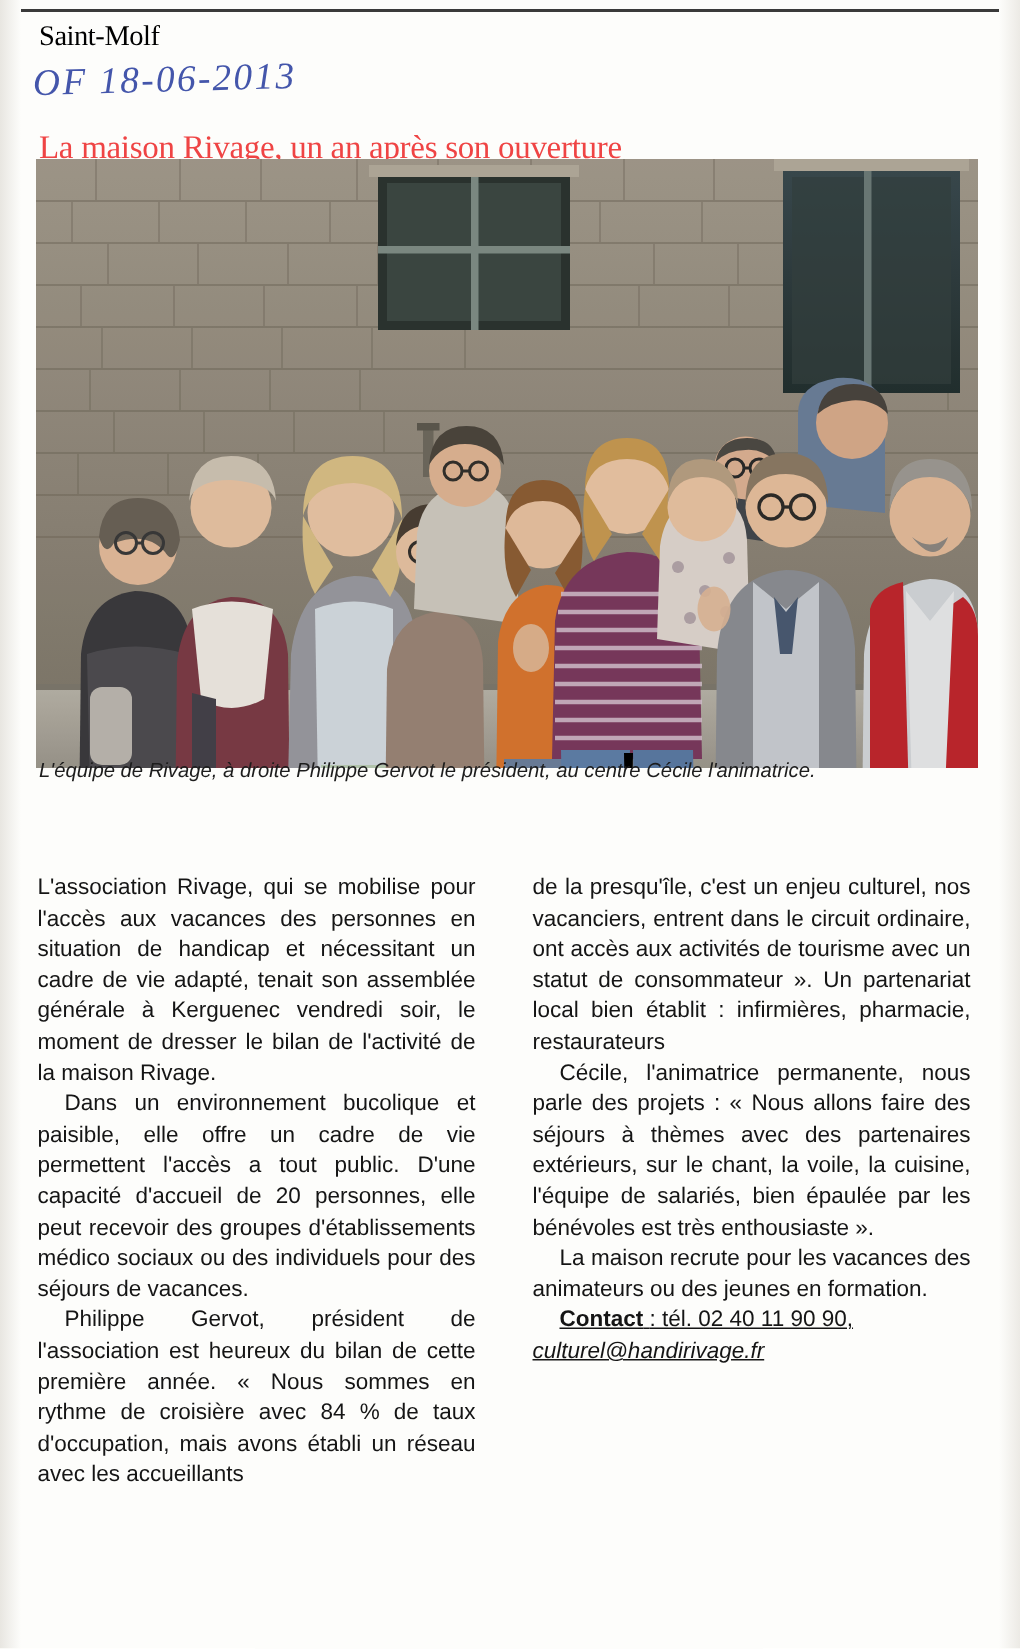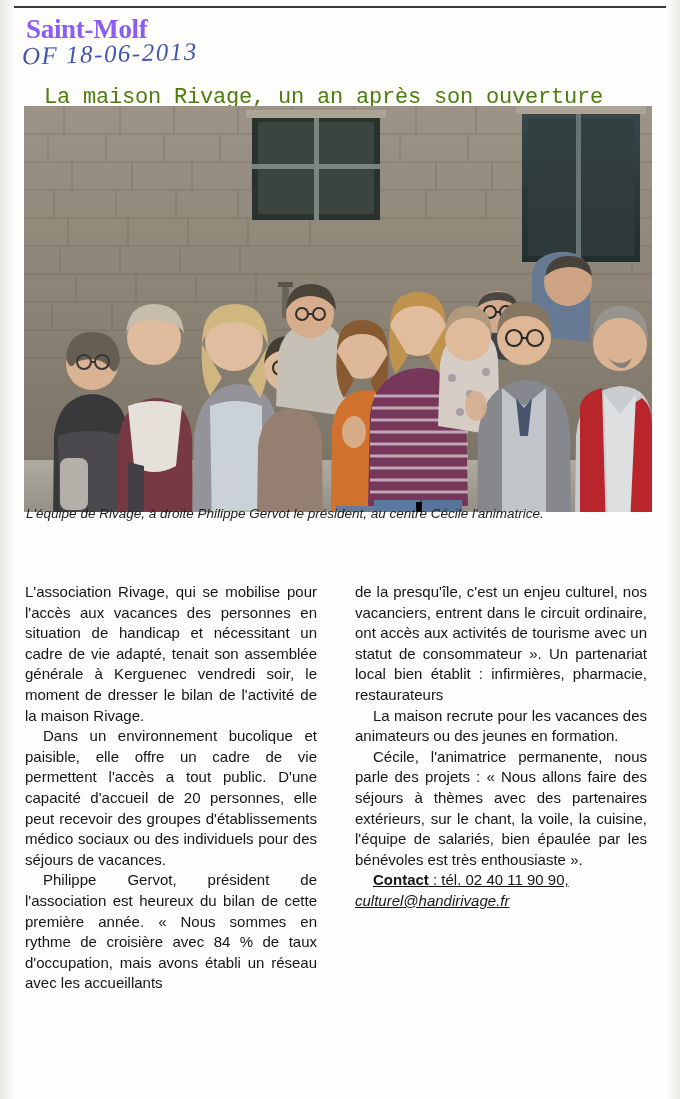--- a/index.html
+++ b/index.html
@@ -28,47 +28,47 @@
     left: 14px;
     top: 6px;
     width: 652px;
     height: 2px;
     background: #3a3a3a;
   }
   .locality {
     position: absolute;
     left: 26px;
     top: 14px;
-    font-size: 27px;
-    font-weight: bold;
+    font-size: 19px;
+    font-weight: normal;
     letter-spacing: -0.3px;
-    color: #8b5cf6;
+    color: #000000;
     font-family: "Liberation Serif", serif;
   }
   .handwriting {
     position: absolute;
     left: 22px;
     top: 40px;
     font-size: 25px;
     color: #2b3fa0;
     font-family: "Liberation Serif", serif;
     font-style: italic;
     letter-spacing: 1.5px;
     transform: rotate(-1.6deg);
     opacity: 0.88;
   }
   .headline {
     position: absolute;
-    left: 44px;
+    left: 26px;
     top: 70px;
     width: 600px;
     font-size: 22px;
     font-weight: normal;
-    color: #4d7c0f;
-    font-family: Liberation Mono, monospace;
+    color: #ef4444;
+    font-family: Liberation Serif, serif;
     letter-spacing: -0.2px;
   }
   
   .photo {
     position: absolute;
     left: 24px;
     top: 106px;
     width: 628px;
     height: 406px;
     overflow: hidden;
@@ -403,22 +403,22 @@
   <div class="caption">L'équipe de Rivage, à droite Philippe Gervot le président, au centre Cécile l'animatrice.</div>
 
   <div class="col col-left">
     <p class="noindent">L'association Rivage, qui se mobilise pour l'accès aux vacances des personnes en situation de handicap et nécessitant un cadre de vie adapté, tenait son assemblée générale à Kerguenec vendredi soir, le moment de dresser le bilan de l'activité de la maison Rivage.</p>
     <p>Dans un environnement bucolique et paisible, elle offre un cadre de vie permettent l'accès a tout public. D'une capacité d'accueil de 20 personnes, elle peut recevoir des groupes d'établissements médico sociaux ou des individuels pour des séjours de vacances.</p>
     <p>Philippe Gervot, président de l'association est heureux du bilan de cette première année. « Nous sommes en rythme de croisière avec 84 % de taux d'occupation, mais avons établi un réseau avec les accueillants</p>
   </div>
 
   <div class="col col-right">
     <p class="noindent">de la presqu'île, c'est un enjeu culturel, nos vacanciers, entrent dans le circuit ordinaire, ont accès aux activités de tourisme avec un statut de consommateur ». Un partenariat local bien établit : infirmières, pharmacie, restaurateurs</p>
+    <p>Cécile, l'animatrice permanente, nous parle des projets : « Nous allons faire des séjours à thèmes avec des partenaires extérieurs, sur le chant, la voile, la cuisine, l'équipe de salariés, bien épaulée par les bénévoles est très enthousiaste ».</p>
     <p>La maison recrute pour les vacances des animateurs ou des jeunes en formation.</p>
-    <p>Cécile, l'animatrice permanente, nous parle des projets : « Nous allons faire des séjours à thèmes avec des partenaires extérieurs, sur le chant, la voile, la cuisine, l'équipe de salariés, bien épaulée par les bénévoles est très enthousiaste ».</p>
     <p class="contact">
       <b>Contact</b>
       <span>: tél. 02 40 11 90 90,</span><br>
       <span class="email">culturel@handirivage.fr</span>
     </p>
   </div>
 
 </div>
 
 </body></html>

